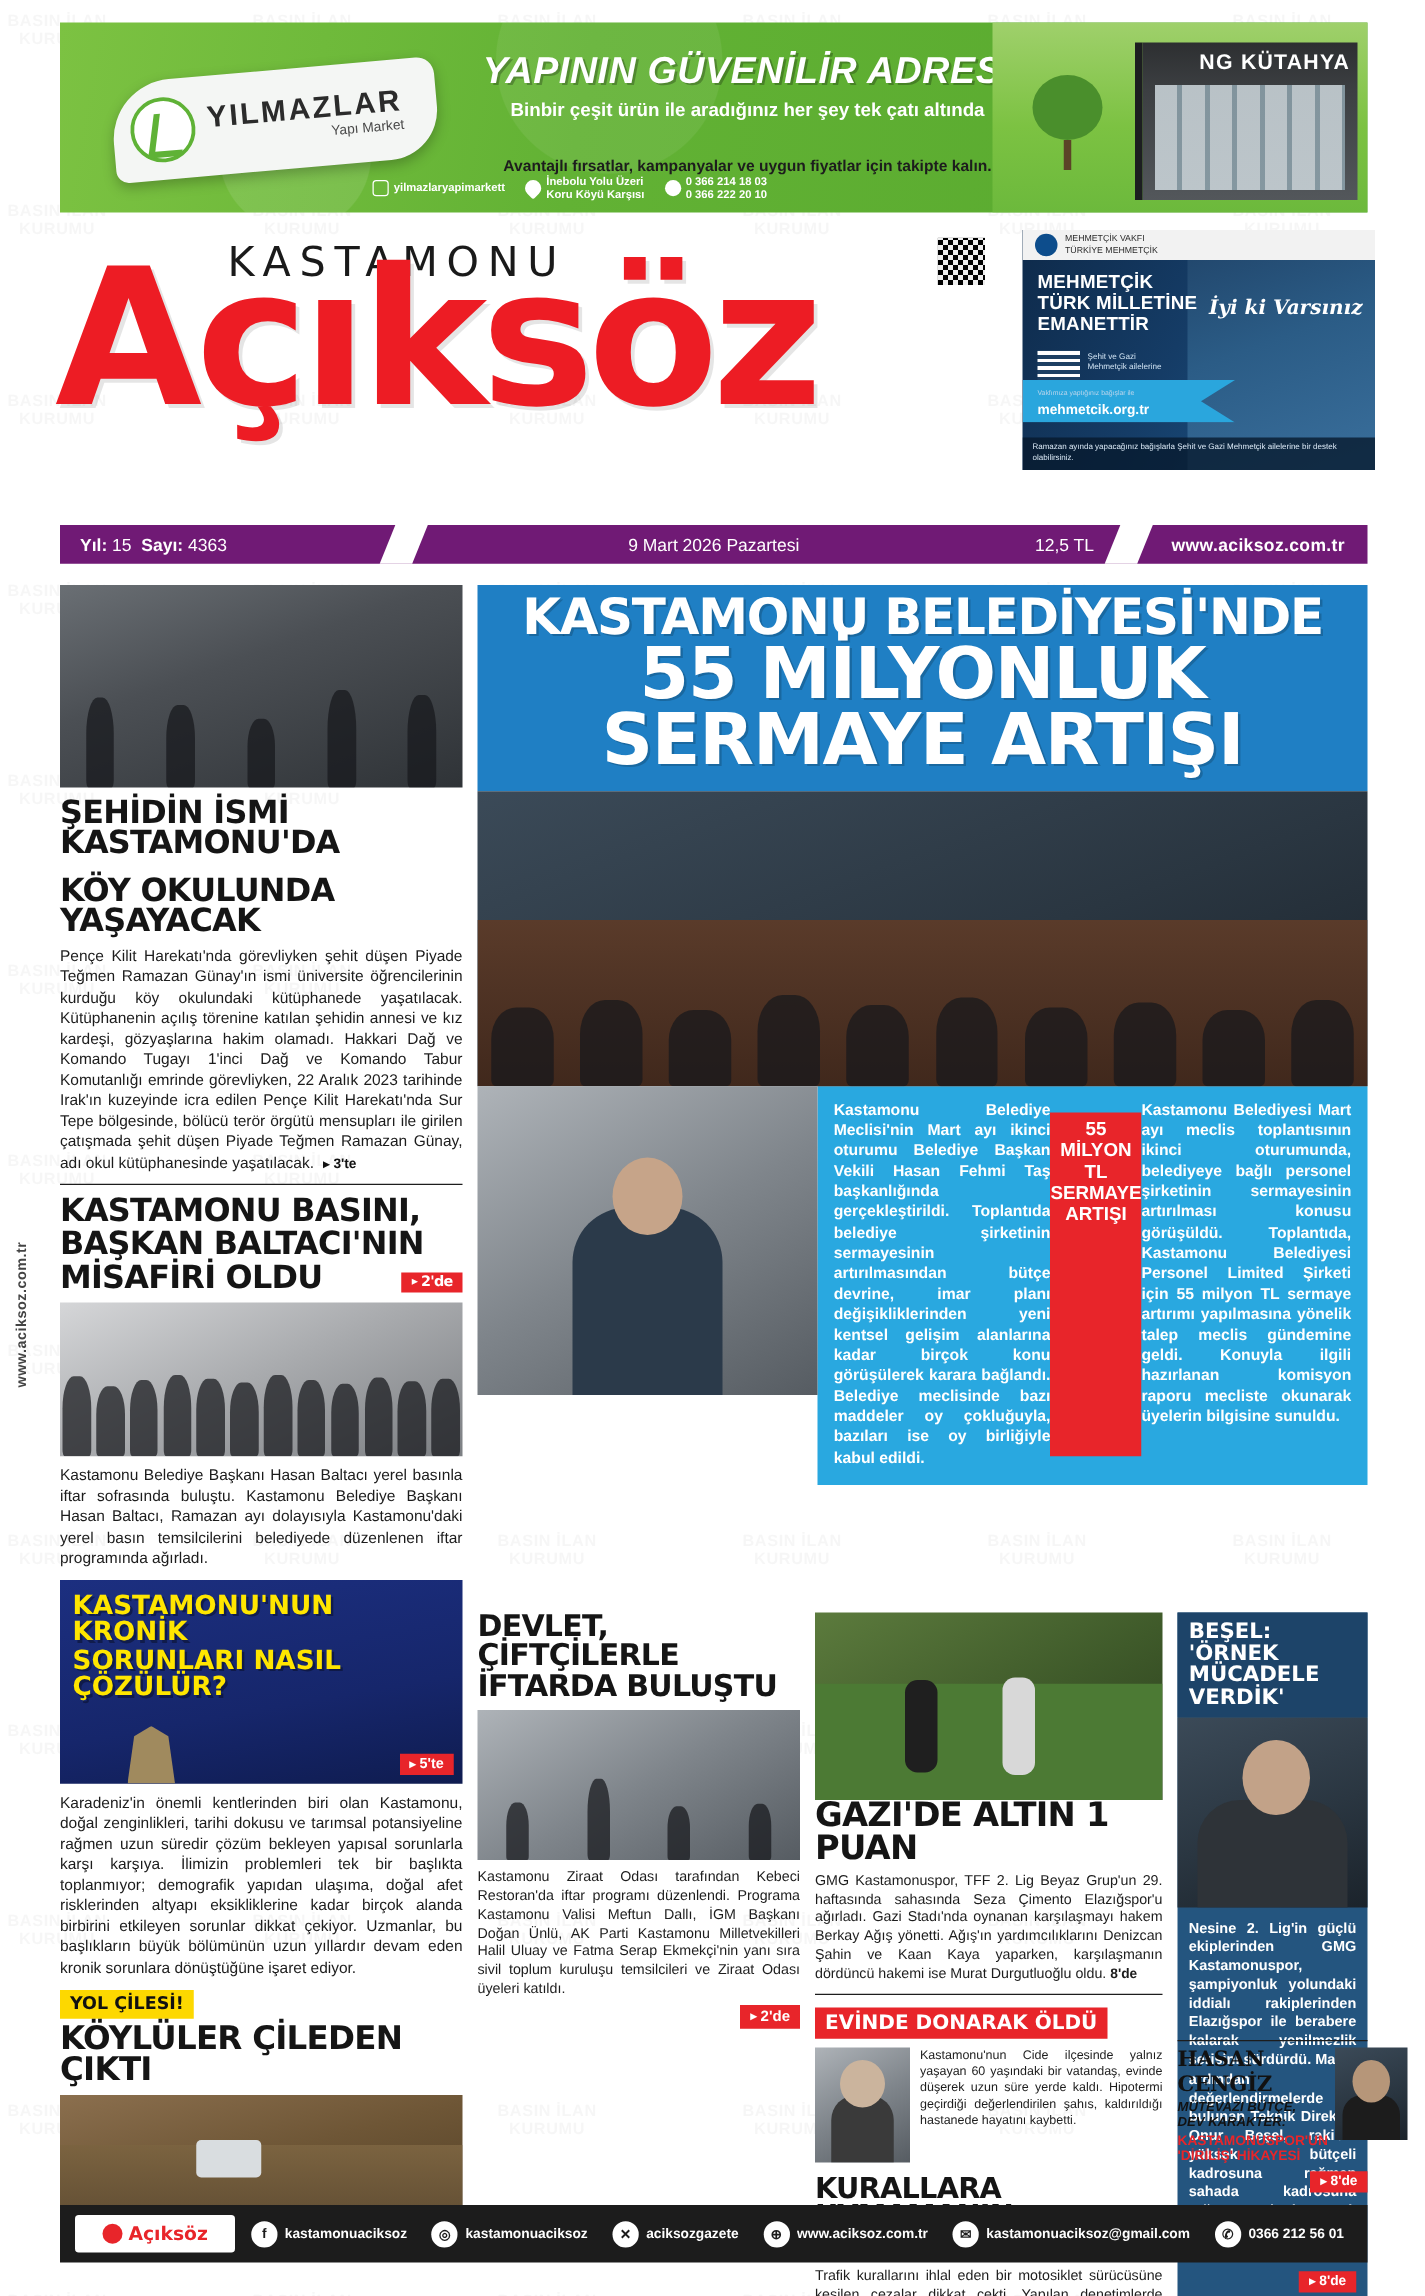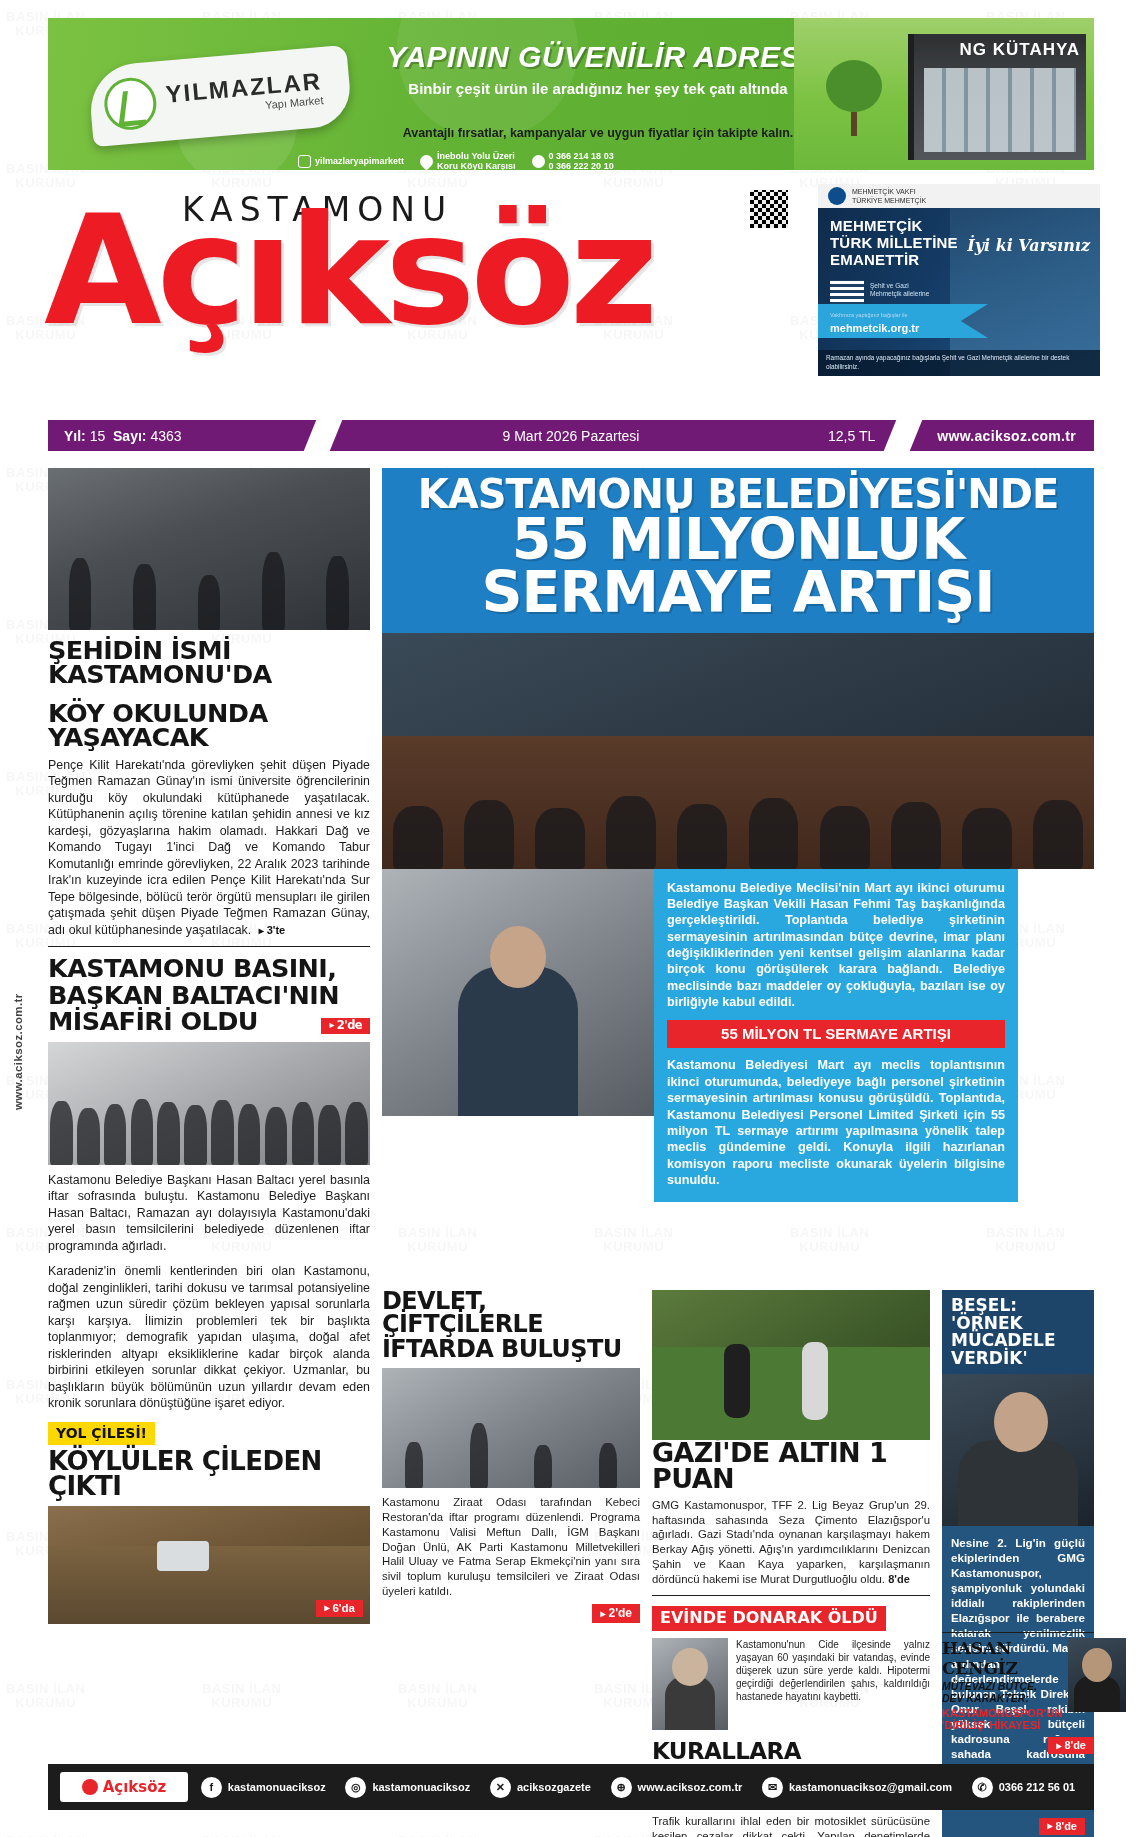--- a/index.html
+++ b/index.html
@@ -38,21 +38,21 @@
   .ylogo .txt { line-height:1; }
   .ylogo .n1 { font-size:24px; font-weight:700; letter-spacing:2px; color:#2b2b2b; }
   .ylogo .n2 { font-size:11px; color:#4a4a4a; text-align:right; margin-top:2px; }
   .adtitle { position:absolute; left:290px; top:22px; width:520px; text-align:center;
              font-size:30px; font-weight:800; color:#fff; letter-spacing:.5px;
              font-style:italic; text-shadow:2px 2px 0 rgba(0,0,0,.25); }
   .adsub { position:absolute; left:270px; top:62px; width:560px; text-align:center;
            font-size:15px; font-weight:700; color:#fff; }
   .adsub2 { position:absolute; left:270px; top:108px; width:560px; text-align:center;
             font-size:12.5px; font-weight:700; color:#1d1d1d; }
-  .adcontact { position:absolute; left:250px; top:133px; width:620px;
+  .adcontact { position:absolute; left:250px; top:122px; width:620px;
                display:flex; gap:16px; align-items:center; font-size:9px;
                font-weight:700; color:#fff; }
   .adcontact .c { display:flex; align-items:center; gap:4px; line-height:1.15; }
   .cicon { width:13px; height:13px; border:1.6px solid #fff; border-radius:3px; flex:0 0 auto; }
   .cicon.pin { border-radius:50% 50% 50% 2px; transform:rotate(-45deg); background:#fff; border:none;}
   .cicon.ph { border-radius:50%; background:#fff; border:none; }
   .adbuilding { position:absolute; right:0; top:0; width:300px; height:152px;
       background:linear-gradient(180deg,#9fd06b 0%,#7cc242 55%,#6cb93c 100%); }
   .adbuilding .struct { position:absolute; right:8px; top:16px; width:178px; height:126px;
       background:linear-gradient(180deg,#2d2f31 0%,#3c3f42 30%,#53575b 100%);
@@ -506,20 +506,31 @@
             <i style="height:76%"></i>
             <i style="height:83%"></i>
           <i style="height:79%"></i>
             <i style="height:82%"></i>
         </div>
       </div>
       <p class="body" style="margin-top:7px;">Kastamonu Belediye Başkanı Hasan Baltacı yerel basınla iftar sofrasında buluştu. Kastamonu Belediye Başkanı Hasan Baltacı, Ramazan ayı dolayısıyla Kastamonu'daki yerel basın temsilcilerini belediyede düzenlenen iftar programında ağırladı.</p>
     </div>
 
     <div style="margin-top:9px;">
+      <div class="ph g3" style="height:163px; position:relative;">
+        <div style="position:absolute; left:10px; top:10px; right:10px; color:#ffe600;
+                    font-family:'DejaVu Sans',sans-serif; font-weight:800; font-size:21px; line-height:1.0;
+                    text-shadow:2px 2px 0 rgba(0,0,0,.35);">
+          <div>KASTAMONU'NUN KRONİK</div>
+          <div style="margin-top:2px;">SORUNLARI NASIL ÇÖZÜLÜR?</div>
+        </div>
+        <div style="position:absolute; left:54px; bottom:0; width:38px; height:46px;
+                    background:#a08a5e; clip-path:polygon(0 100%,14% 18%,50% 0,86% 18%,100% 100%);"></div>
+        <span class="pagetag" style="position:absolute; right:7px; bottom:7px; font-size:11.5px;">5'te</span>
+      </div>
       <p class="body" style="margin-top:7px;">Karadeniz'in önemli kentlerinden biri olan Kastamonu, doğal zenginlikleri, tarihi dokusu ve tarımsal potansiyeline rağmen uzun süredir çözüm bekleyen yapısal sorunlarla karşı karşıya. İlimizin problemleri tek bir başlıkta toplanmıyor; demografik yapıdan ulaşıma, doğal afet risklerinden altyapı eksikliklerine kadar birçok alanda birbirini etkileyen sorunlar dikkat çekiyor. Uzmanlar, bu başlıkların büyük bölümünün uzun yıllardır devam eden kronik sorunlara dönüştüğüne işaret ediyor.</p>
     </div>
 
     <div style="margin-top:10px;">
       <div class="yellowtag">YOL ÇİLESİ!</div>
       <div class="hl" style="font-size:26px; margin-top:4px;">KÖYLÜLER ÇİLEDEN ÇIKTI</div>
       <div class="ph g4" style="height:118px; margin-top:7px; position:relative;">
         <div style="position:absolute; left:0; right:0; top:34%; height:66%;
                     background:linear-gradient(180deg,#7b6340,#5a4830);"></div>
         <div style="position:absolute; left:34%; top:30%; width:52px; height:30px;
@@ -555,21 +566,21 @@
 
     <div style="display:flex; gap:0; margin-top:0;">
       <div style="width:272px;">
         <div class="ph g6" style="height:247px; position:relative;">
           <div style="position:absolute; left:50%; transform:translateX(-50%); bottom:0;
                       width:120px; height:150px; background:#2b3a4a; border-radius:44px 44px 0 0;"></div>
           <div style="position:absolute; left:50%; transform:translateX(-50%); bottom:128px;
                       width:56px; height:62px; background:#c6a489; border-radius:50%;"></div>
         </div>
       </div>
-      <div class="bluebox" style="width:364px; display:flex; flex-direction:column;">
+      <div class="bluebox" style="width:440px; display:flex; flex-direction:row;">
         <p>Kastamonu Belediye Meclisi'nin Mart ayı ikinci oturumu Belediye Başkan Vekili Hasan Fehmi Taş başkanlığında gerçekleştirildi. Toplantıda belediye şirketinin sermayesinin artırılmasından bütçe devrine, imar planı değişikliklerinden yeni kentsel gelişim alanlarına kadar birçok konu görüşülerek karara bağlandı. Belediye meclisinde bazı maddeler oy çokluğuyla, bazıları ise oy birliğiyle kabul edildi.</p>
         <div class="redstrip">55 MİLYON TL SERMAYE ARTIŞI</div>
         <p>Kastamonu Belediyesi Mart ayı meclis toplantısının ikinci oturumunda, belediyeye bağlı personel şirketinin sermayesinin artırılması konusu görüşüldü. Toplantıda, Kastamonu Belediyesi Personel Limited Şirketi için 55 milyon TL sermaye artırımı yapılmasına yönelik talep meclis gündemine geldi. Konuyla ilgili hazırlanan komisyon raporu mecliste okunarak üyelerin bilgisine sunuldu.</p>
       </div>
     </div>
   </div>
 
   <div class="brow b1">
     <div class="hl" style="font-size:24px;">
       <div>DEVLET, ÇİFTÇİLERLE</div>

